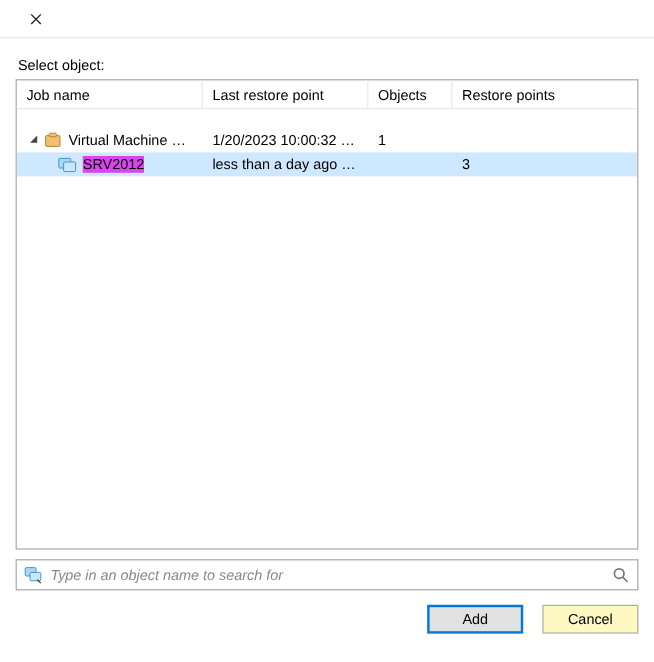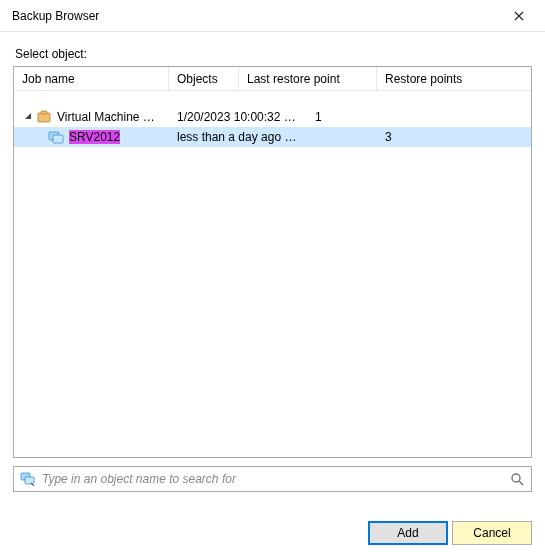--- a/index.html
+++ b/index.html
@@ -109,56 +109,55 @@
       outline: none;
       font-size: 12px;
       color: #888;
       background: transparent;
     }
     .search-input::placeholder { color: #888; font-style: italic; }
 
     .button-row {
       display: flex;
       justify-content: flex-end;
-      gap: 4px;
-      margin-top: 29px;
+      gap: 16px;
+      margin-top: 12px;
     }
     .btn {
       width: 80px;
       height: 24px;
       font-size: 12px;
       background: #fef9c3;
       border: 1px solid #adadad;
       cursor: pointer;
       display: flex;
       align-items: center;
       justify-content: center;
     }
     .btn.primary { border: 2px solid #0078d7; background: #e1e1e1; }
   </style>
 </head>
 <body>
 
 <div class="titlebar">
-  <span>Backup Browser</span>
   <div class="close-btn">
     <svg width="10" height="10" viewBox="0 0 10 10">
         <path d="M1 1 L9 9 M9 1 L1 9" stroke-width="1.1" fill="none"></path>
       </svg>
   </div>
 </div>
 
 <div class="content">
   <div class="select-label">Select object:</div>
 
   <div class="tree-table">
     <div class="thead">
       <div class="th col-name">Job name</div>
+      <div class="th col-restore">Last restore point</div>
       <div class="th col-objects">Objects</div>
-      <div class="th col-restore">Last restore point</div>
       <div class="th col-points">Restore points</div>
     </div>
     <div class="tbody">
 
       <div class="row">
         <div class="cell col-name">
           <span class="indent" style="width:2px"></span>
           <span class="expand-toggle">
             <svg width="9" height="9" viewBox="0 0 9 9">
                 <path d="M1 6 L7 6 L7 0 Z" fill="#444"></path>

